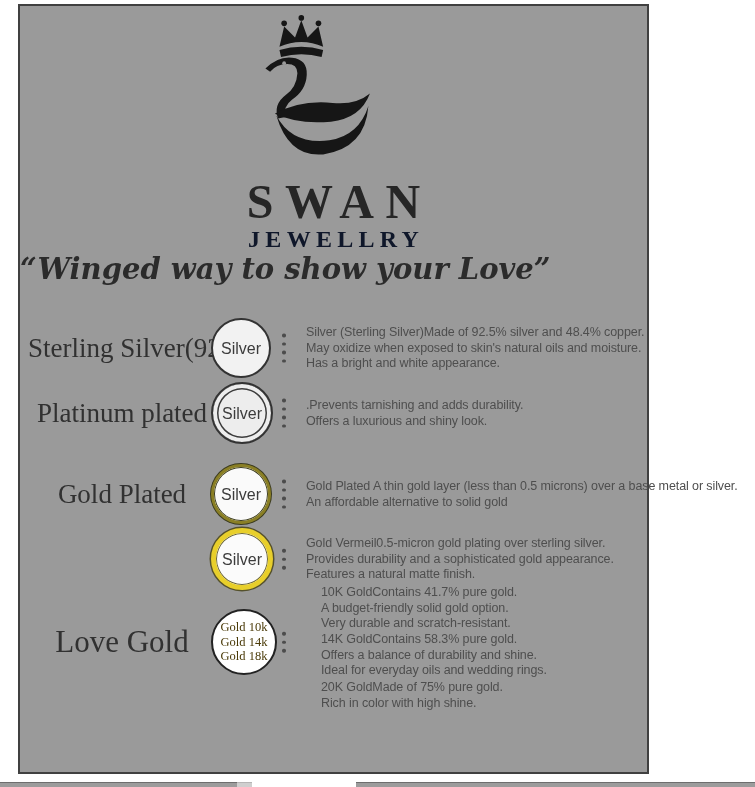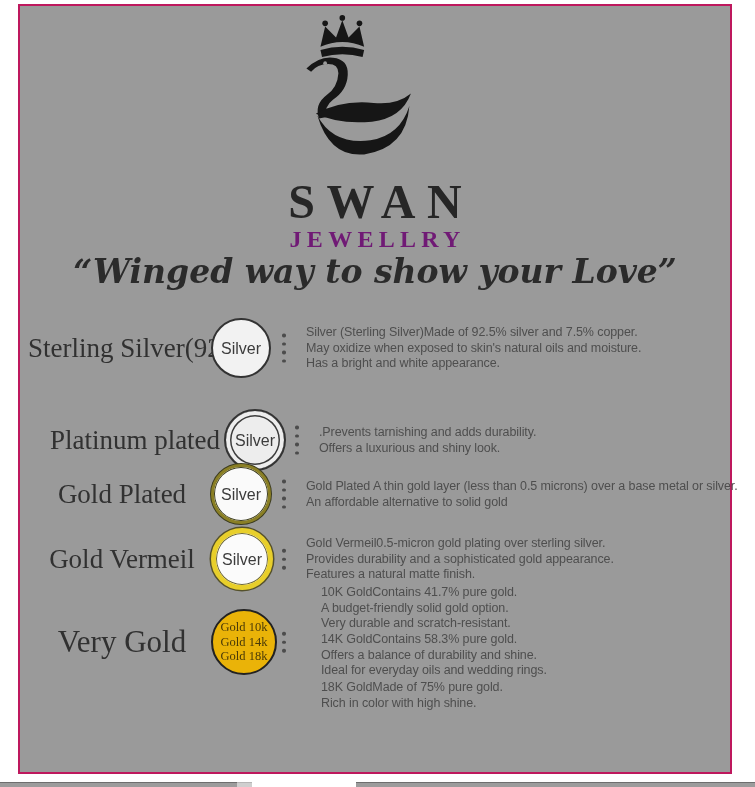--- a/index.html
+++ b/index.html
@@ -1,39 +1,39 @@
 <!DOCTYPE html>
 <html><head>
 <meta charset="utf-8">
 <style>
   html,body{margin:0;padding:0;background:#ffffff;}
   body{width:755px;height:787px;position:relative;overflow:hidden;font-family:"Liberation Sans",sans-serif;}
 
   .panel{
-    position:absolute;left:18px;top:4px;width:714px;height:770px;
-    background:#9a9a9a;border:2px solid #be185d;box-sizing:border-box;
+    position:absolute;left:18px;top:4px;width:631px;height:770px;
+    background:#9a9a9a;border:2px solid #404040;box-sizing:border-box;
   }
 
   
   .logo-wrap{position:absolute;top:8px;left:50%;transform:translateX(-62%);width:136px;height:156px;}
   .logo-wrap svg{width:100%;height:100%;}
   .brand-name{
     position:absolute;top:168px;left:0;width:100%;text-align:center;
     font-family:"Liberation Serif",serif;font-weight:700;font-size:48px;color:#262626;
     letter-spacing:0.24em;padding-left:0.24em;box-sizing:border-box;
   }
   .brand-sub{
     position:absolute;top:220px;left:0;width:100%;text-align:center;
-    font-family:"Liberation Serif",serif;font-weight:700;font-size:24px;color:#701a75;
+    font-family:"Liberation Serif",serif;font-weight:700;font-size:24px;color:#0f172a;
     letter-spacing:0.22em;padding-left:0.22em;box-sizing:border-box;
   }
   .tagline{
-    position:absolute;top:246px;left:0;width:100%;text-align:center;
+    position:absolute;top:246px;left:0;width:100%;text-align:left;
     font-family:"DejaVu Serif",serif;font-style:italic;font-weight:700;
-    font-size:33px;color:#2b2b2b;
+    font-size:29px;color:#2b2b2b;
   }
 
   
   .row{position:absolute;left:0;width:100%;height:80px;}
   .row-label{
     position:absolute;left:8px;width:188px;top:50%;transform:translateY(-50%);
     text-align:center;font-family:"Liberation Serif",serif;font-size:27px;color:#313131;
     white-space:nowrap;
   }
   .row-label.big{font-size:31px;}
@@ -50,21 +50,21 @@
     box-shadow:inset 0 0 0 4px #ededed, inset 0 0 0 5.5px #3d3d3d;
   }
   .badge.gold-ring-thin{
     width:60px;height:60px;background:#fafafa;border:3px solid #8a7f25;
     box-shadow:0 0 0 1px #3a3a1e, inset 0 0 0 1px #3a3a1e;
   }
   .badge.gold-ring-thick{
     width:62px;height:62px;background:#fbfbfb;border:5px solid #e8cf2b;
     box-shadow:0 0 0 1.5px #55512c, inset 0 0 0 1px #6a6538;
   }
-  .badge.solid-gold{width:66px;height:66px;background:#eab308;border:2px solid #222222;}
+  .badge.solid-gold{width:66px;height:66px;background:#ffffff;border:2px solid #222222;}
   .badge.solid-gold .badge-line{
     font-family:"Liberation Serif",serif;font-size:12.5px;color:#4a3a08;line-height:14.5px;white-space:nowrap;
   }
 
   .dots{position:absolute;left:262px;top:50%;transform:translateY(-50%);
         display:flex;flex-direction:column;gap:5px;}
   .dot{width:3.5px;height:3.5px;border-radius:50%;background:#4c4c4c;}
 
   .desc{position:absolute;left:286px;top:50%;transform:translateY(-50%);}
   .desc-line{font-size:12.5px;line-height:15.5px;color:#4e4e4e;white-space:nowrap;letter-spacing:-0.1px;}
@@ -108,27 +108,27 @@
     <div class="badge silver">
       <span class="badge-line">Silver</span>
     </div>
     <div class="dots">
       <span class="dot"></span>
         <span class="dot"></span>
         <span class="dot"></span>
         <span class="dot"></span>
     </div>
     <div class="desc">
-      <div class="desc-line">Silver (Sterling Silver)Made of 92.5% silver and 7.5% copper.</div>
+      <div class="desc-line">Silver (Sterling Silver)Made of 92.5% silver and 48.4% copper.</div>
       <div class="desc-line">May oxidize when exposed to skin's natural oils and moisture.</div>
       <div class="desc-line">Has a bright and white appearance.</div>
     </div>
   </div>
 
-  <div class="row" style="top:394px;margin-left:13px;">
+  <div class="row" style="top:367px;">
     <div class="row-label">Platinum plated</div>
     <div class="badge silver-double">
       <span class="badge-line">Silver</span>
     </div>
     <div class="dots">
       <span class="dot"></span>
         <span class="dot"></span>
         <span class="dot"></span>
         <span class="dot"></span>
     </div>
@@ -149,38 +149,37 @@
         <span class="dot"></span>
         <span class="dot"></span>
     </div>
     <div class="desc">
       <div class="desc-line">Gold Plated A thin gold layer (less than 0.5 microns) over a base metal or silver.</div>
       <div class="desc-line">An affordable alternative to solid gold</div>
     </div>
   </div>
 
   <div class="row" style="top:513px;">
-    <div class="row-label">Gold Vermeil</div>
     <div class="badge gold-ring-thick">
       <span class="badge-line">Silver</span>
     </div>
     <div class="dots">
       <span class="dot"></span>
         <span class="dot"></span>
         <span class="dot"></span>
     </div>
     <div class="desc">
       <div class="desc-line">Gold Vermeil0.5-micron gold plating over sterling silver.</div>
       <div class="desc-line">Provides durability and a sophisticated gold appearance.</div>
       <div class="desc-line">Features a natural matte finish.</div>
     </div>
   </div>
 
   <div class="row" style="top:596px;">
-    <div class="row-label big">Very Gold</div>
+    <div class="row-label big">Love Gold</div>
     <div class="badge solid-gold">
       <span class="badge-line">Gold 10k</span>
       <span class="badge-line">Gold 14k</span>
       <span class="badge-line">Gold 18k</span>
     </div>
     <div class="dots">
       <span class="dot"></span>
         <span class="dot"></span>
         <span class="dot"></span>
     </div>
@@ -190,21 +189,21 @@
     <div class="desc-line">10K GoldContains 41.7% pure gold.</div>
     <div class="desc-line">A budget-friendly solid gold option.</div>
     <div class="desc-line">Very durable and scratch-resistant.</div>
   </div>
   <div class="desc-abs" style="top:626px;">
     <div class="desc-line">14K GoldContains 58.3% pure gold.</div>
     <div class="desc-line">Offers a balance of durability and shine.</div>
     <div class="desc-line">Ideal for everyday oils and wedding rings.</div>
   </div>
   <div class="desc-abs" style="top:674px;">
-    <div class="desc-line">18K GoldMade of 75% pure gold.</div>
+    <div class="desc-line">20K GoldMade of 75% pure gold.</div>
     <div class="desc-line">Rich in color with high shine.</div>
   </div>
 
 </div>
 
 <div class="bottom-bar left"></div>
 <div class="bottom-bar mid"></div>
 <div class="bottom-bar right"></div>
 
 </body></html>

